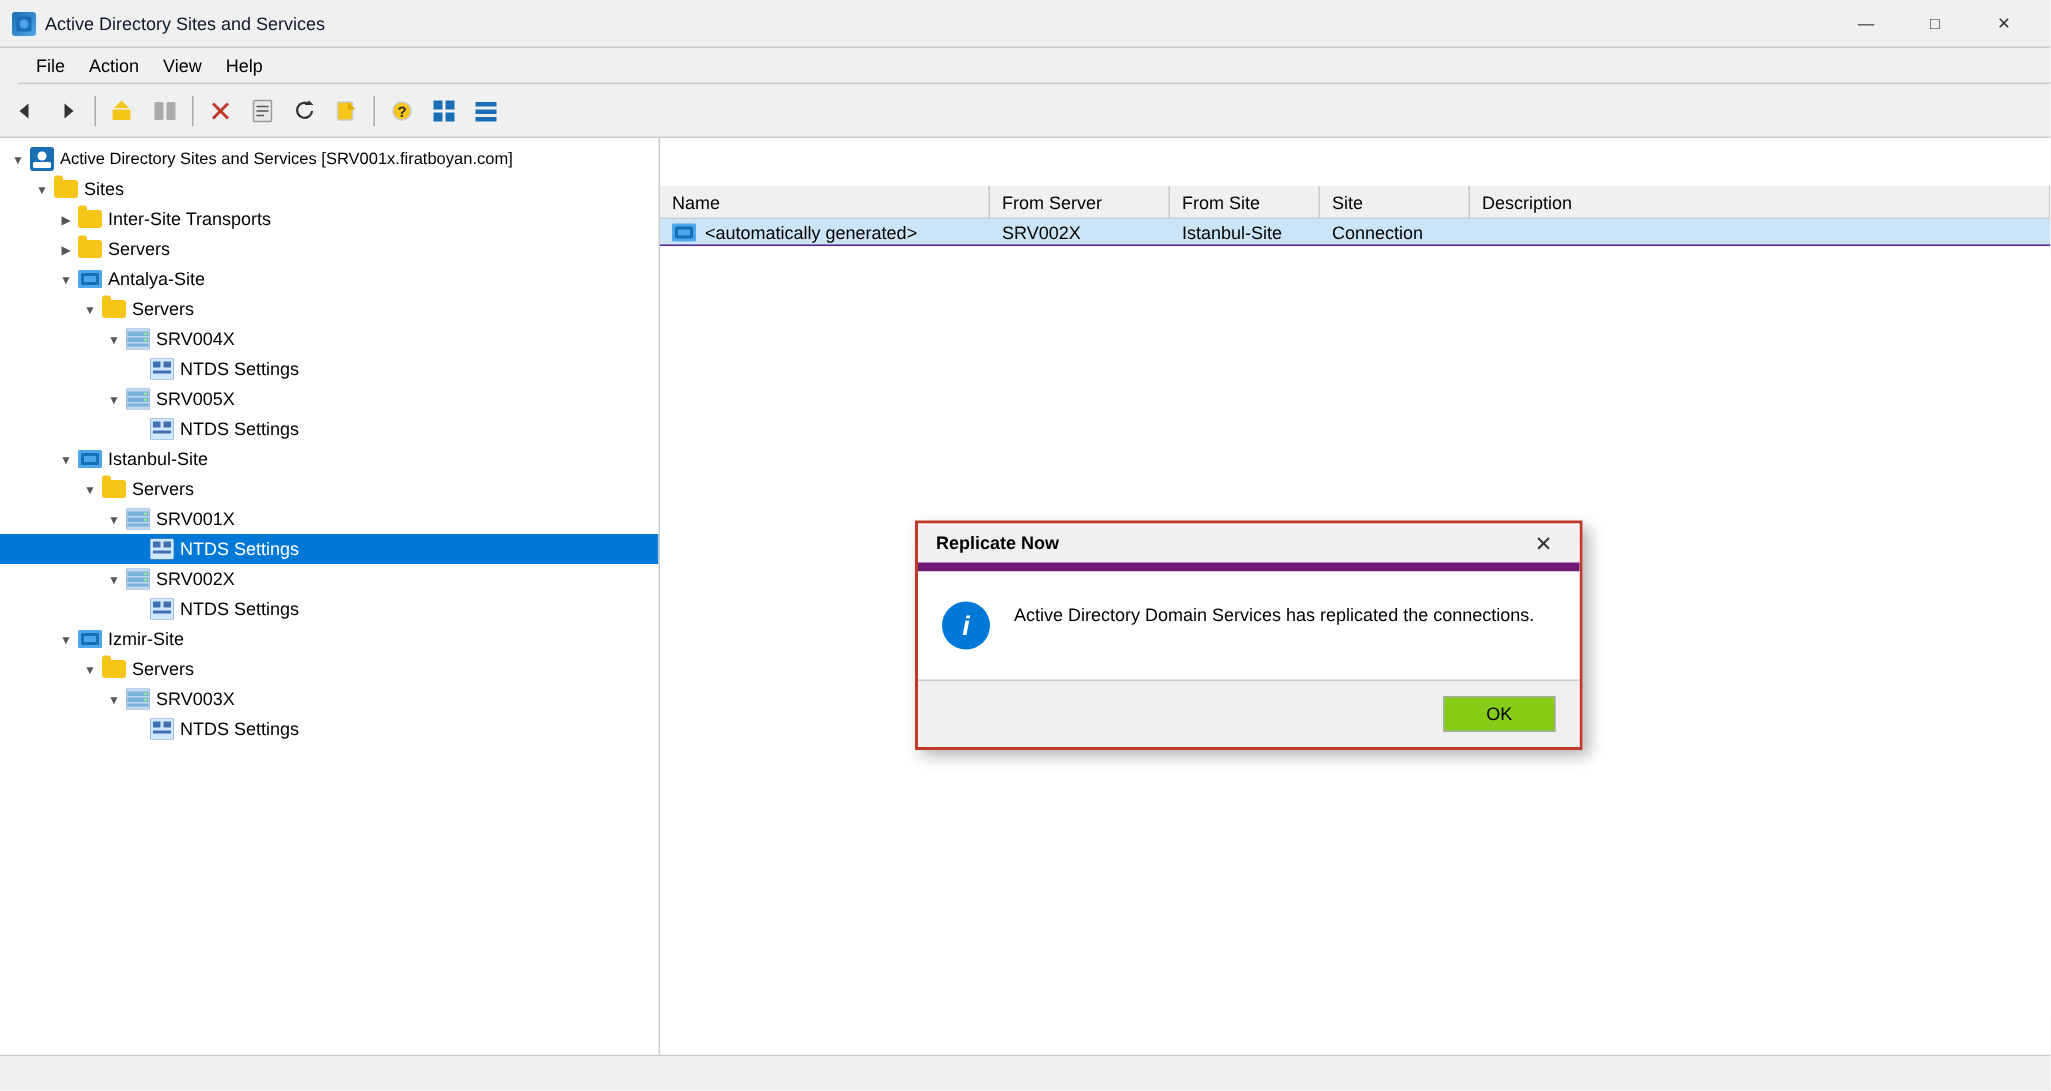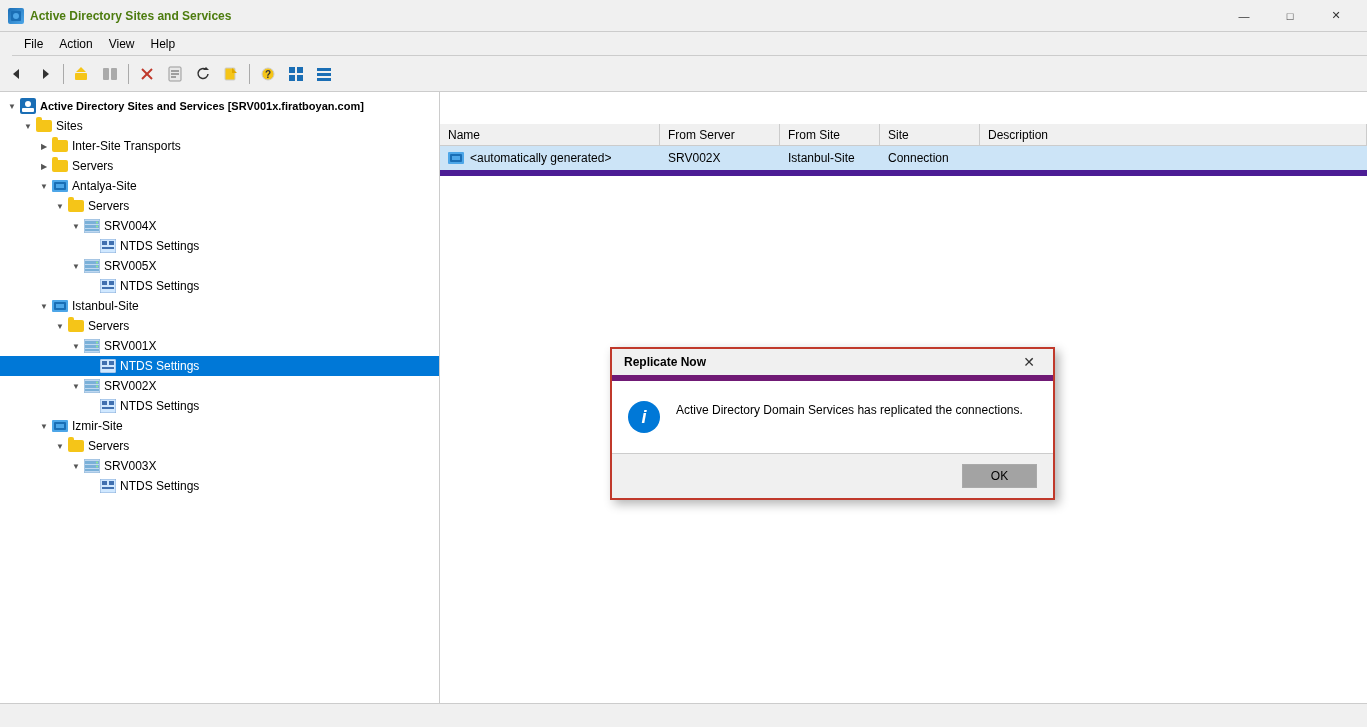--- a/index.html
+++ b/index.html
@@ -31,22 +31,21 @@
       display: flex;
       align-items: center;
       justify-content: center;
       color: white;
       font-size: 10px;
       font-weight: bold;
     }
     .title-bar-text {
       flex: 1;
       font-size: 12px;
-      color: #4d7c0f;
-      font-weight: bold;
+      color: #0f172a;
     }
     .title-bar-controls {
       display: flex;
       gap: 0;
     }
     .title-bar-btn {
       width: 46px;
       height: 32px;
       display: flex;
       align-items: center;
@@ -201,23 +200,23 @@
       align-items: center;
     }
     .col-name { width: 220px; }
     .col-from-server { width: 120px; }
     .col-from-site { width: 100px; }
     .col-type { width: 100px; }
     .col-desc { flex: 1; text-align: center; }
 
     .list-row {
       display: flex;
-      height: 30px;
-      align-items: center;
-      border-bottom: 6px solid #4c1d95;
+      height: 18px;
+      align-items: center;
+      border-bottom: 1px solid #4c1d95;
       cursor: pointer;
     }
     .list-row.selected { background: #cce4f7; }
     .list-cell {
       padding: 2px 8px;
       font-size: 12px;
       color: #000;
       height: 100%;
       display: flex;
       align-items: center;
@@ -310,21 +309,21 @@
     .dialog-footer {
       background: #f0f0f0;
       border-top: 1px solid #ccc;
       padding: 10px 16px;
       display: flex;
       justify-content: flex-end;
     }
     .dialog-ok-btn {
       width: 75px;
       height: 24px;
-      background: #a3a3a3;
+      background: #84cc16;
       border: 1px solid #aaa;
       cursor: pointer;
       font-size: 12px;
       display: flex;
       align-items: center;
       justify-content: center;
     }
   </style>
 </head>
 <body>
@@ -443,21 +442,21 @@
 
     <div class="tree-item" style="padding-left: 4px;">
       <div class="tree-expand">▼</div>
       <div class="tree-icon">
         <svg width="16" height="16" viewBox="0 0 16 16">
           <rect width="16" height="16" rx="2" fill="#1a6eb5"></rect>
           <circle cx="8" cy="6" r="3" fill="white"></circle>
           <rect x="2" y="10" width="12" height="4" rx="1" fill="white"></rect>
         </svg>
       </div>
-      <span class="tree-label" style="font-size:11px;font-weight:bold;">Active Directory Sites and Services [SRV001x.firatboyan.com]</span>
+      <span class="tree-label" style="font-size:11px;">Active Directory Sites and Services [SRV001x.firatboyan.com]</span>
     </div>
 
     <div class="tree-item" style="padding-left: 20px;">
       <div class="tree-expand">▼</div>
       <div class="tree-icon">
         <div class="icon-folder"></div>
       </div>
       <span class="tree-label">Sites</span>
     </div>
 

